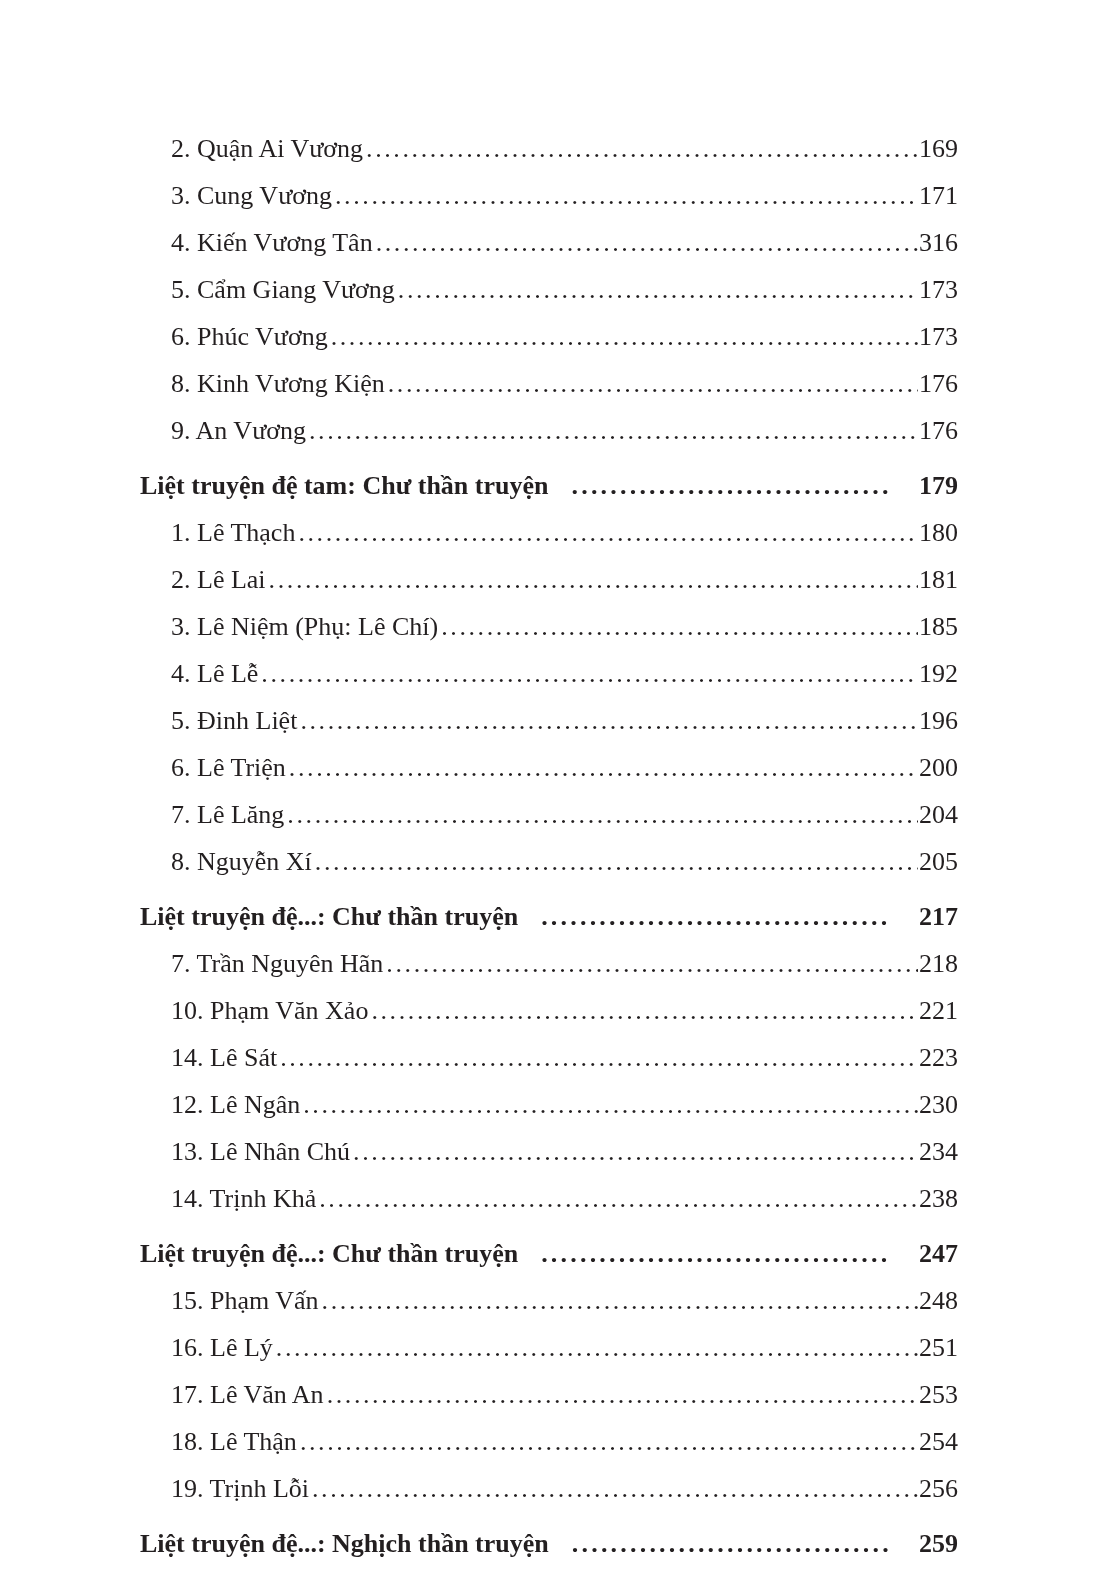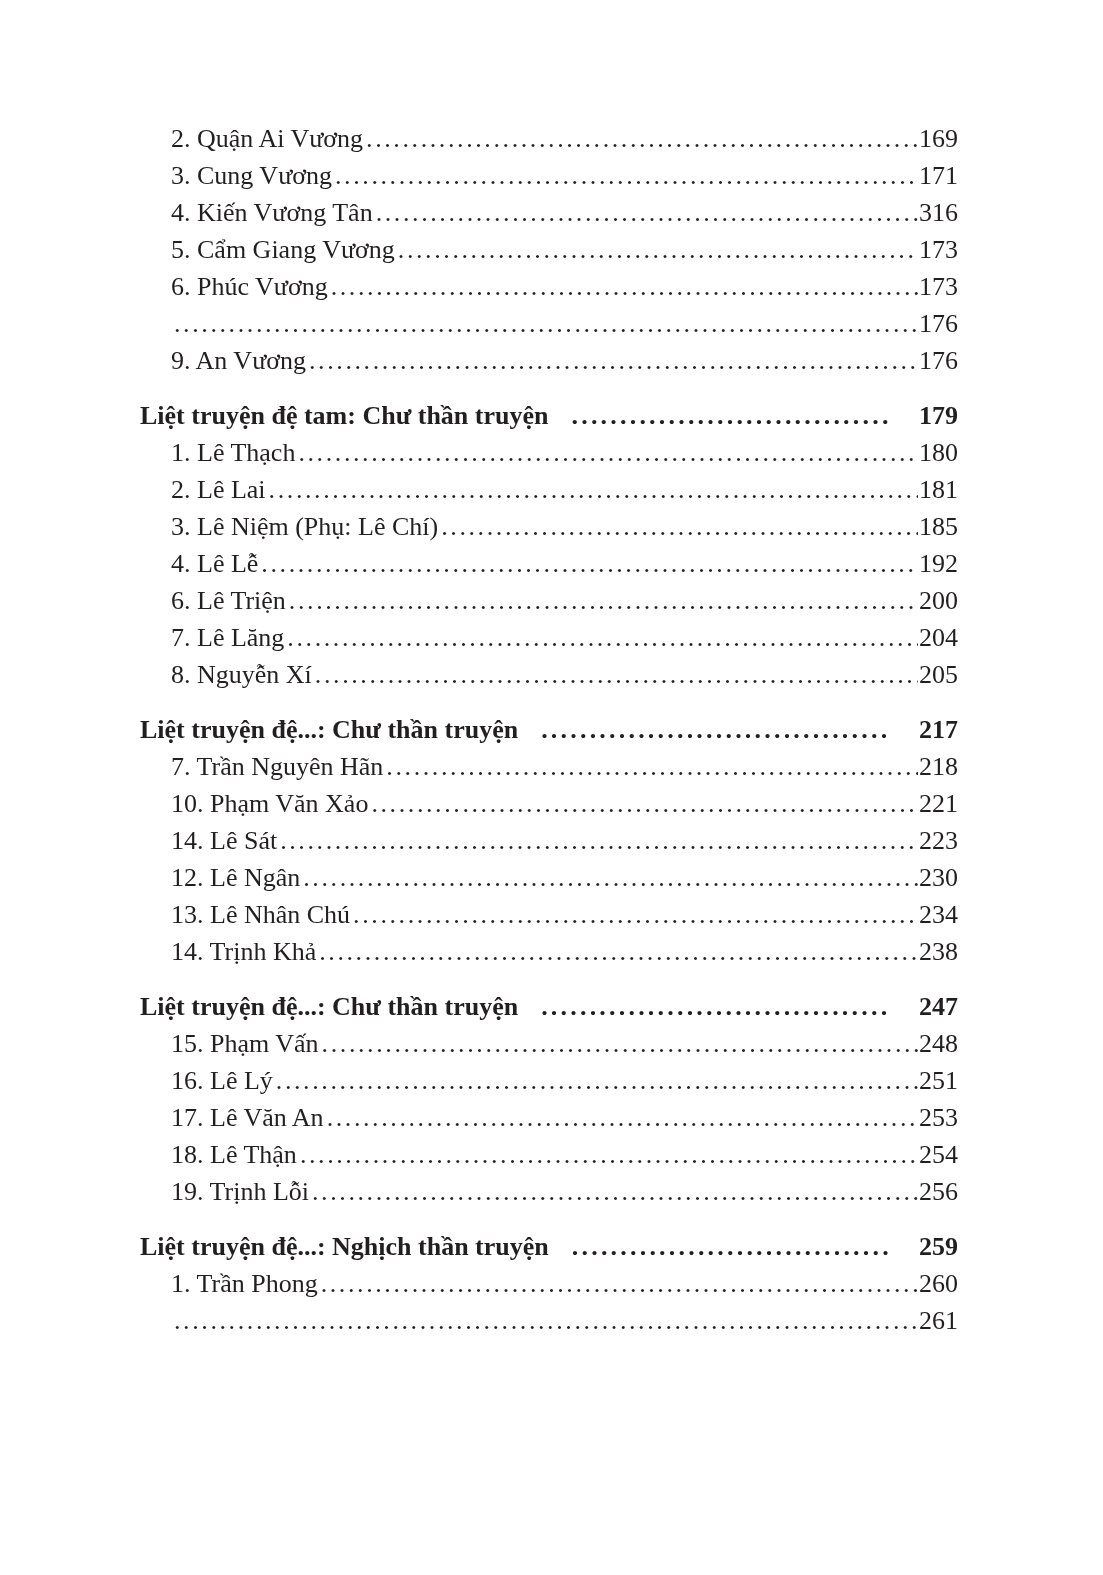--- a/index.html
+++ b/index.html
@@ -25,20 +25,21 @@
     left: 140px;
     top: 120px;
     width: 818px;
   }
   .row {
     display: flex;
     align-items: baseline;
     line-height: 37px;
     font-size: 26px;
     white-space: nowrap;
+    margin-top: 10px;
   }
   .row.item {
     padding-left: 31px;
   }
   .row.heading {
     font-weight: bold;
     margin-top: 18px;
     gap: 20px;
   }
   .label {
@@ -90,20 +91,21 @@
         <span class="label">5. Cẩm Giang Vương</span>
         <span class="dots" aria-hidden="true"></span>
         <span class="pagenum">173</span>
       </div>
       <div class="row item">
         <span class="label">6. Phúc Vương</span>
         <span class="dots" aria-hidden="true"></span>
         <span class="pagenum">173</span>
       </div>
       <div class="row item">
+        <span class="label">8. Kinh Vương Kiện</span>
         <span class="dots" aria-hidden="true"></span>
         <span class="pagenum">176</span>
       </div>
       <div class="row item">
         <span class="label">9. An Vương</span>
         <span class="dots" aria-hidden="true"></span>
         <span class="pagenum">176</span>
       </div>
       <div class="row heading">
         <span class="label">Liệt truyện đệ tam: Chư thần truyện</span>
@@ -122,20 +124,25 @@
       </div>
       <div class="row item">
         <span class="label">3. Lê Niệm (Phụ: Lê Chí)</span>
         <span class="dots" aria-hidden="true"></span>
         <span class="pagenum">185</span>
       </div>
       <div class="row item">
         <span class="label">4. Lê Lễ</span>
         <span class="dots" aria-hidden="true"></span>
         <span class="pagenum">192</span>
+      </div>
+      <div class="row item">
+        <span class="label">5. Đinh Liệt</span>
+        <span class="dots" aria-hidden="true"></span>
+        <span class="pagenum">196</span>
       </div>
       <div class="row item">
         <span class="label">6. Lê Triện</span>
         <span class="dots" aria-hidden="true"></span>
         <span class="pagenum">200</span>
       </div>
       <div class="row item">
         <span class="label">7. Lê Lăng</span>
         <span class="dots" aria-hidden="true"></span>
         <span class="pagenum">204</span>

